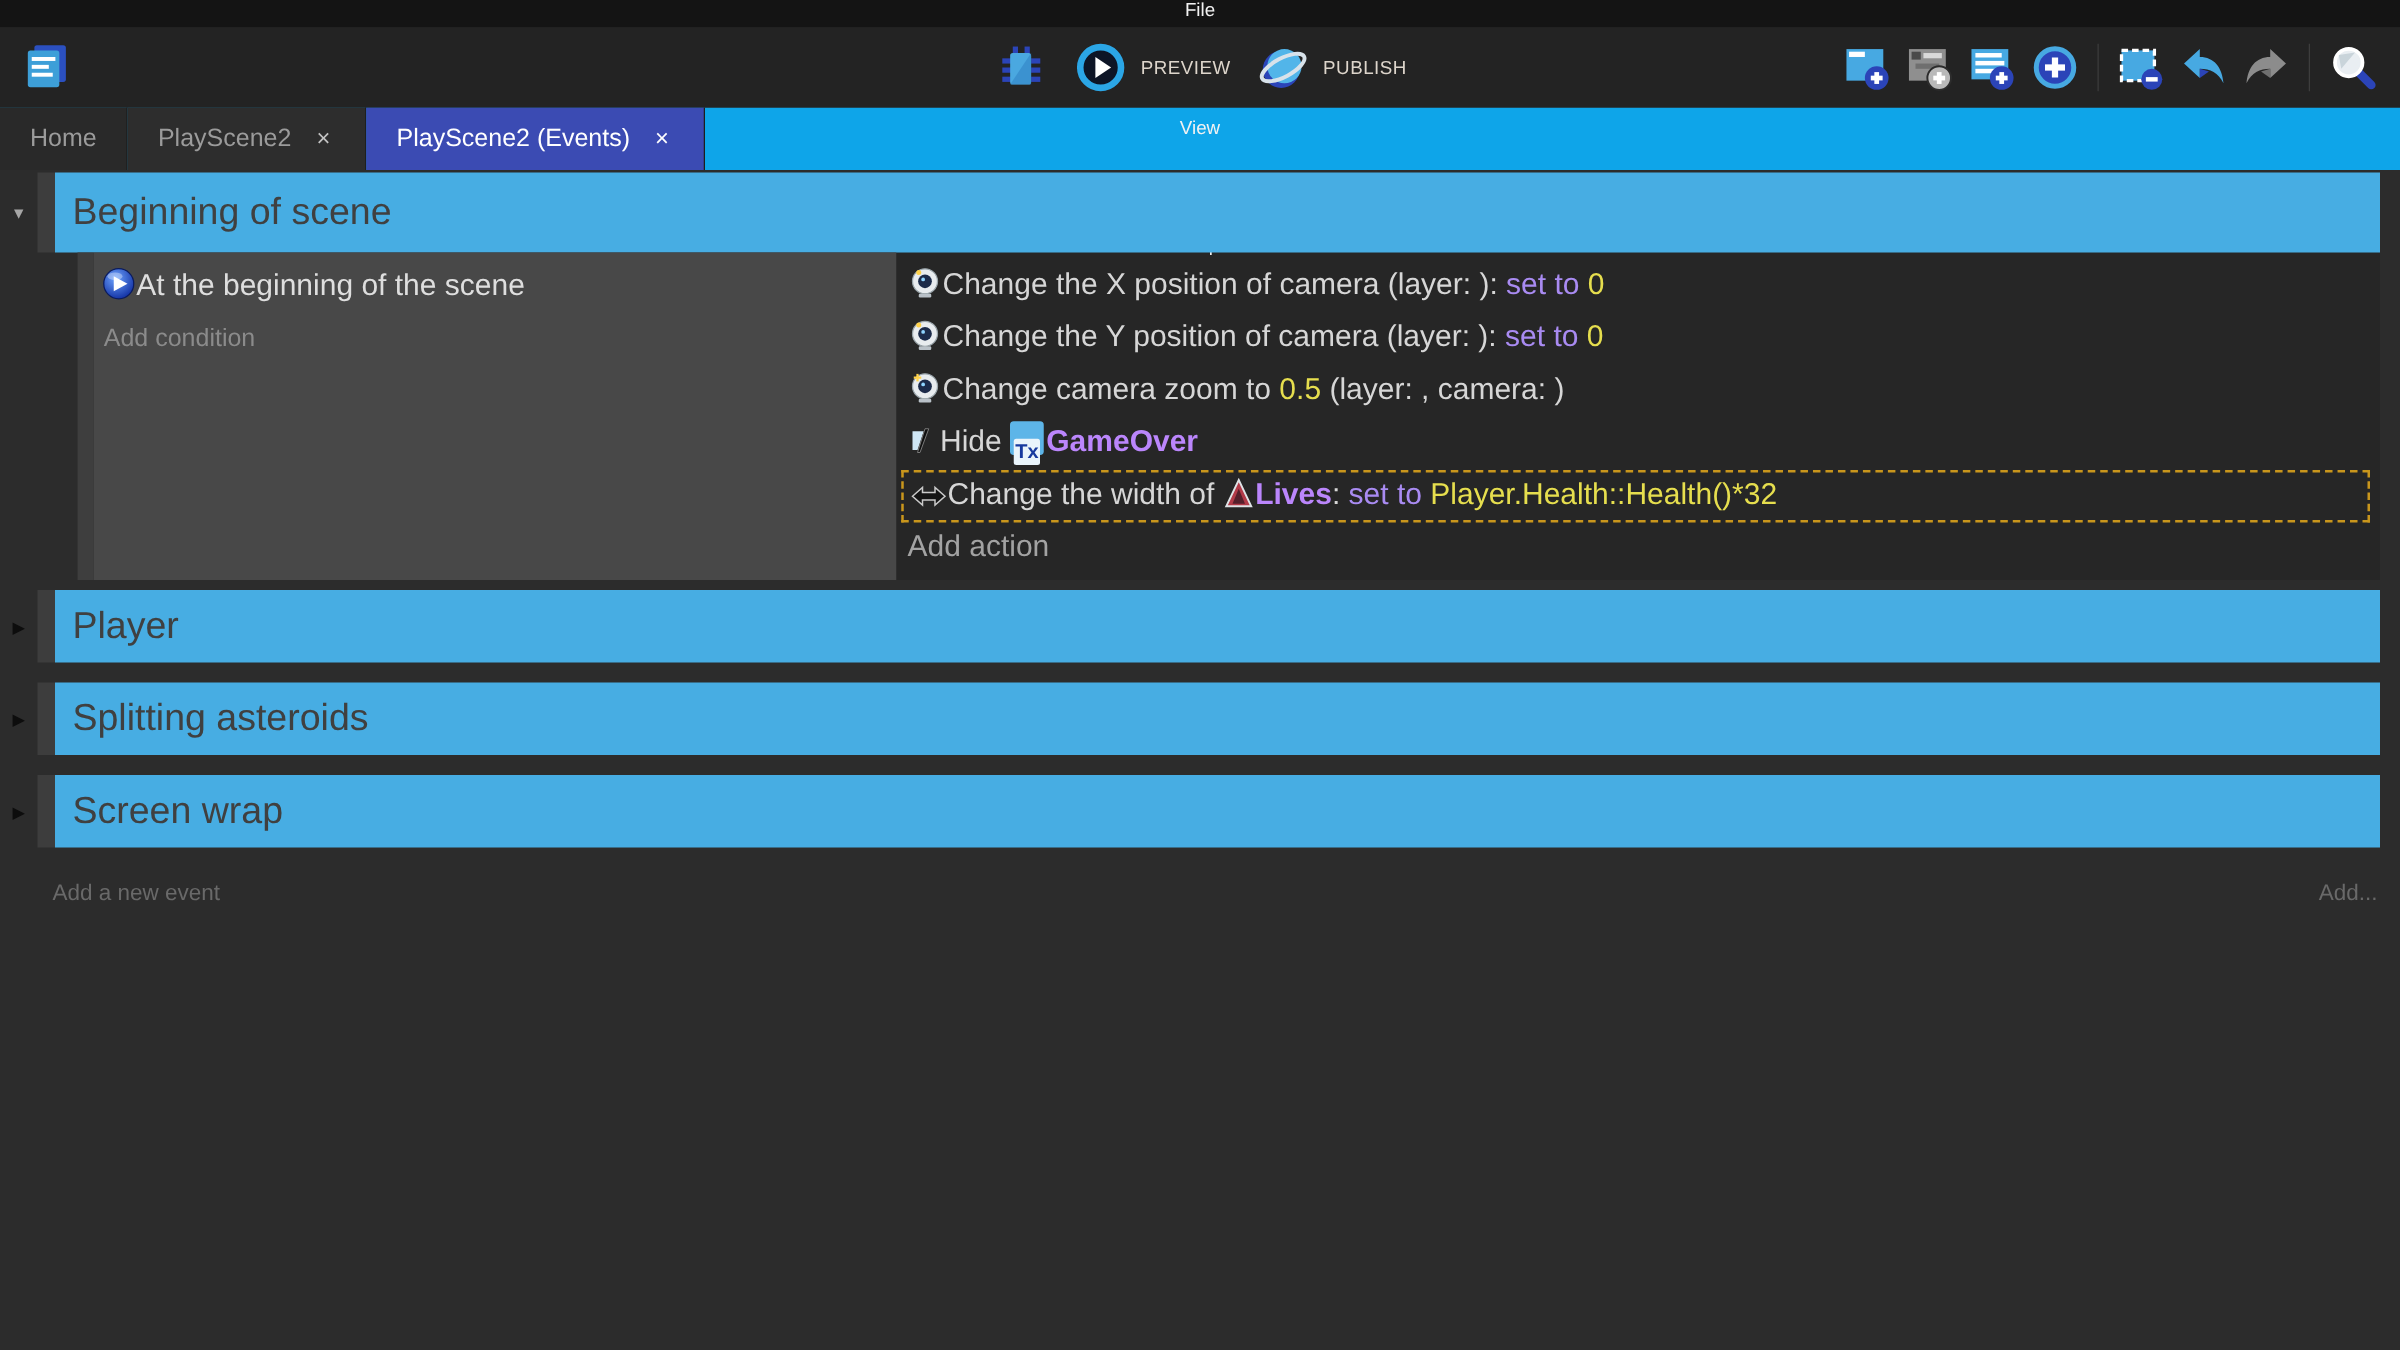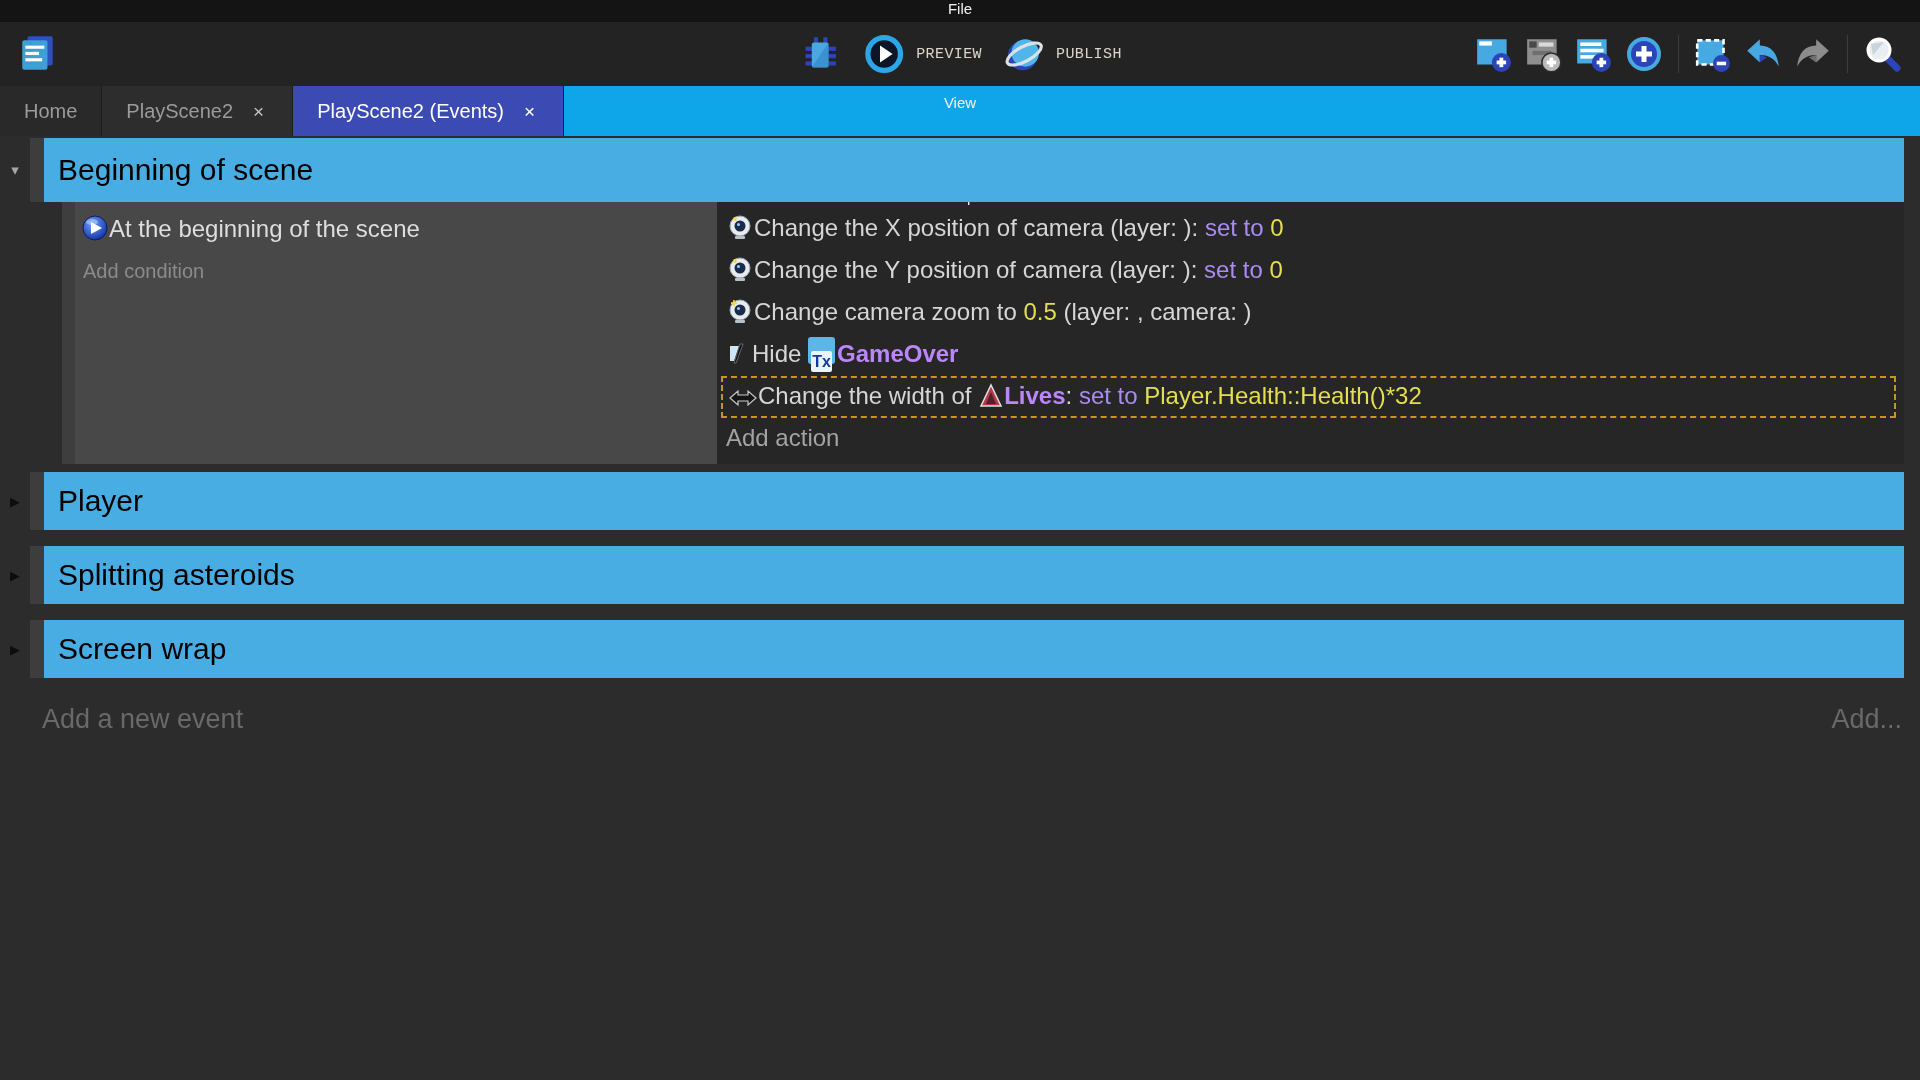--- a/index.html
+++ b/index.html
@@ -4,21 +4,21 @@
 <style>
   * { box-sizing: border-box; margin: 0; padding: 0; }
   html,body { width:1920px; height:1080px; overflow:hidden; }
   body { background:#2c2c2c; font-family:"Liberation Sans", sans-serif; }
 
   
   .menubar { height:22px; background:#141414; display:flex; align-items:center; padding:0 10px; gap:30px;flex-direction:column; }
   .menu-item { color:#f2f2f2; font-size:15px; cursor:default; }
 
   
-  .toolbar { height:64px; background:#232323; display:flex; align-items:center; padding:0 16px; position:relative;font-family:Liberation Mono, monospace; }
+  .toolbar { height:64px; background:#232323; display:flex; align-items:center; padding:0 16px; position:relative; }
   .toolbar-center { position:absolute; left:50%; transform:translateX(-50%); display:flex; align-items:center; gap:20px; }
   .tb-btn { display:flex; align-items:center; gap:10px; color:#ddd5cb; font-size:15px; letter-spacing:.4px; }
   .toolbar-right { margin-left:auto; display:flex; align-items:center; gap:6px; }
   .tb-icon { width:44px; height:44px; display:flex; align-items:center; justify-content:center; }
   .tb-sep { width:1px; height:38px; background:#3d3d3d; margin:0 6px; }
 
   
   .tabbar { height:50px; background:#0ea5e9; display:flex; align-items:stretch; }
   .tab { display:flex; align-items:center; gap:16px; padding:0 24px; font-size:20px; color:#9b9b9b; background:#2d2d2d; border-right:1px solid #1e1e1e; cursor:default; }
   .tab.home { background:#292929; }
@@ -28,41 +28,41 @@
 
   
   .events { padding-top:2px; }
   .group-row { display:flex; align-items:stretch; height:64px; margin-right:16px; }
   .group-row.collapsed { height:58px; margin-top:16px; }
   .group-row.first-collapsed { margin-top:8px; }
   .caret-col { width:30px; display:flex; align-items:center; justify-content:center; }
   .caret-open { color:#a6a6a6; font-size:15px; }
   .caret-closed { color:#0d0d0d; font-size:13px; }
   .handle { width:14px; background:#3d3d3d; }
-  .group-bar { flex:1; background:#47ade3; color:#000000; display:flex; align-items:center; padding-left:14px; font-size:30px; font-weight:300; }
+  .group-bar { flex:1; background:#47ade3; color:#404040; display:flex; align-items:center; padding-left:14px; font-size:30px; font-weight:300; }
 
   .group-content { display:flex; margin-left:62px; margin-right:16px; min-height:252px; background:#262626; }
   .sub-handle { width:13px; background:#3e3e3e; }
   .conditions { width:642px; background:#484848; padding:6px 8px 6px 6px; }
   .cond-row { height:42px; line-height:42px; color:#dedede; font-size:24px; white-space:pre; }
   .add-cond { height:42px; line-height:42px; color:#8b8b8b; font-size:20px; padding-left:2px; }
   .actions { flex:1; padding:6px 8px 6px 4px; }
   .action-row { height:42px; line-height:40px; font-size:24px; color:#d6d6d6; padding:0 6px 0 5px; white-space:pre; }
   .action-row.selected { border:2px dashed #c9961c; line-height:36px; }
   .add-action { height:40px; line-height:40px; color:#a3a3a3; font-size:24px; padding-left:5px; }
 
   .seg-op { color:#a98bf2; }
   .seg-val { color:#e6de4e; }
   .seg-obj { color:#bb86fc; font-weight:bold; }
 
   .inline-icon { display:inline-block; vertical-align:-5px; }
   .tx-icon { display:inline-block; vertical-align:-5px; width:27px; height:27px; background:#5db5e8; border-radius:3px; text-align:center; margin-right:2px; }
   .tx-icon i { font-style:normal; font-weight:bold; color:#173a9e; font-size:16px; line-height:27px; background:#e9f4fb; display:inline-block; width:21px; height:21px; margin-top:14px; border-radius:2px; line-height:21px; }
 
-  .events-footer { display:flex; justify-content:space-between; margin:26px 18px 0 42px; color:#696969; font-size:27px; }
+  .events-footer { display:flex; justify-content:space-between; margin:26px 18px 0 42px; color:#696969; font-size:18px; }
 </style>
 </head>
 <body>
 
 <div class="app">
 
   <div class="menubar">
     <span class="menu-item">File</span>
     <span class="menu-item">Edit</span>
     <span class="menu-item">View</span>

